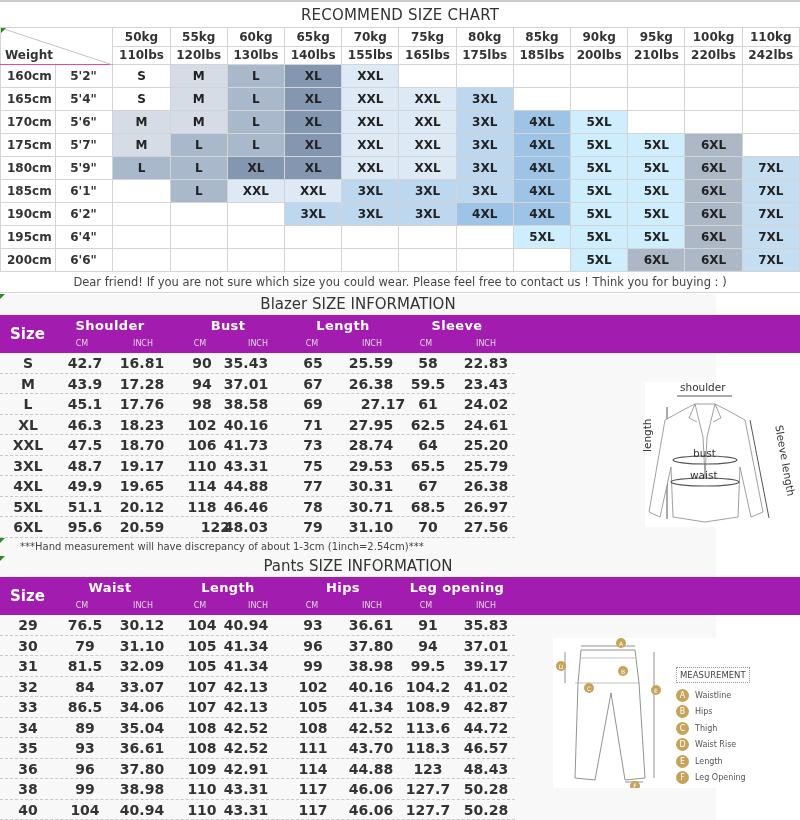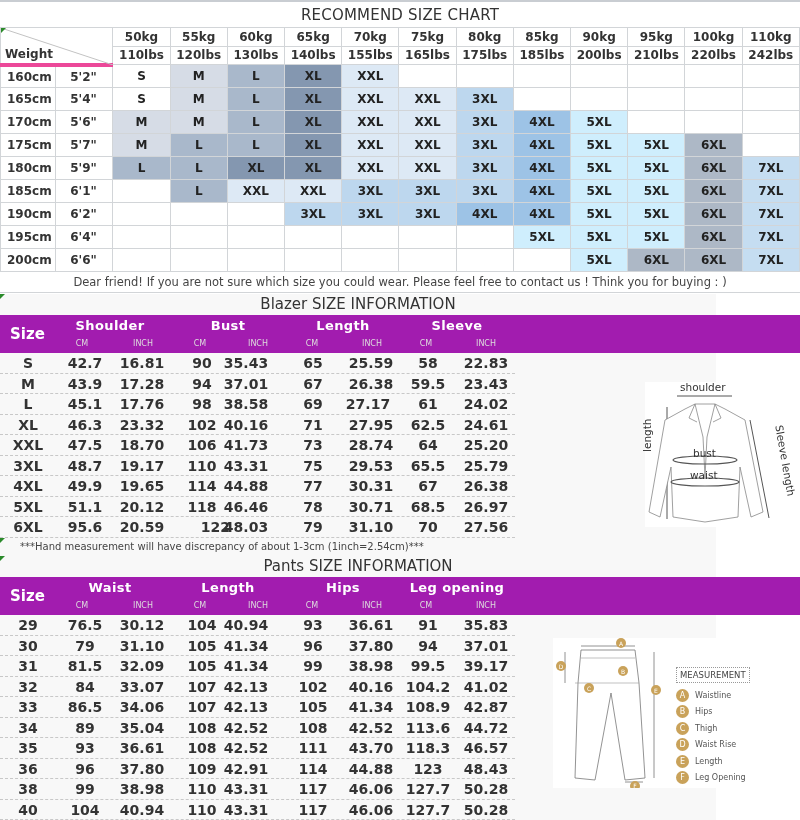--- a/index.html
+++ b/index.html
@@ -52,21 +52,21 @@
         <col style="width:57px">
         <col style="width:57px">
         <col style="width:57px">
       <col style="width:57px">
         <col style="width:57px">
         <col style="width:57px">
         <col style="width:57px">
     </colgroup>
     <tbody id="sc-body">
         <tr class="kg">
-          <td colspan="2" rowspan="2" class="weight-corner" style="height:37px;border-bottom:4px solid #ec4899;">
+          <td colspan="2" rowspan="2" class="weight-corner" style="height:37px;border-bottom:1px solid #ec4899;">
             <svg width="112" height="37" style="position:absolute;left:0;top:0">
               <line x1="0" y1="0" x2="112" y2="37" stroke="#c3c3c3" stroke-width="1"></line>
               <polygon points="0,0 5,0 0,5" fill="#2a8a2a"></polygon>
             </svg>
             <span>Weight</span>
           </td>
           <td class="hdr">50kg</td>
           <td class="hdr">55kg</td>
           <td class="hdr">60kg</td>
           <td class="hdr">65kg</td>
@@ -283,28 +283,28 @@
         <span class="c" style="left:400px;width:56px;">59.5</span>
         <span class="c" style="left:458px;width:56px;">23.43</span>
       </div>
       <div class="bt-row">
         <span class="c" style="left:0px;width:56px;">L</span>
         <span class="c" style="left:57px;width:56px;">45.1</span>
         <span class="c" style="left:114px;width:56px;">17.76</span>
         <span class="c" style="left:174px;width:56px;">98</span>
         <span class="c" style="left:218px;width:56px;">38.58</span>
         <span class="c" style="left:285px;width:56px;">69</span>
-        <span class="c" style="left:340px;width:56px;">27.17</span>
+        <span class="c" style="left:355px;width:56px;">27.17</span>
         <span class="c" style="left:400px;width:56px;">61</span>
         <span class="c" style="left:458px;width:56px;">24.02</span>
       </div>
       <div class="bt-row">
         <span class="c" style="left:0px;width:56px;">XL</span>
         <span class="c" style="left:57px;width:56px;">46.3</span>
-        <span class="c" style="left:114px;width:56px;">23.32</span>
+        <span class="c" style="left:114px;width:56px;">18.23</span>
         <span class="c" style="left:174px;width:56px;">102</span>
         <span class="c" style="left:218px;width:56px;">40.16</span>
         <span class="c" style="left:285px;width:56px;">71</span>
         <span class="c" style="left:343px;width:56px;">27.95</span>
         <span class="c" style="left:400px;width:56px;">62.5</span>
         <span class="c" style="left:458px;width:56px;">24.61</span>
       </div>
       <div class="bt-row">
         <span class="c" style="left:0px;width:56px;">XXL</span>
         <span class="c" style="left:57px;width:56px;">47.5</span>

